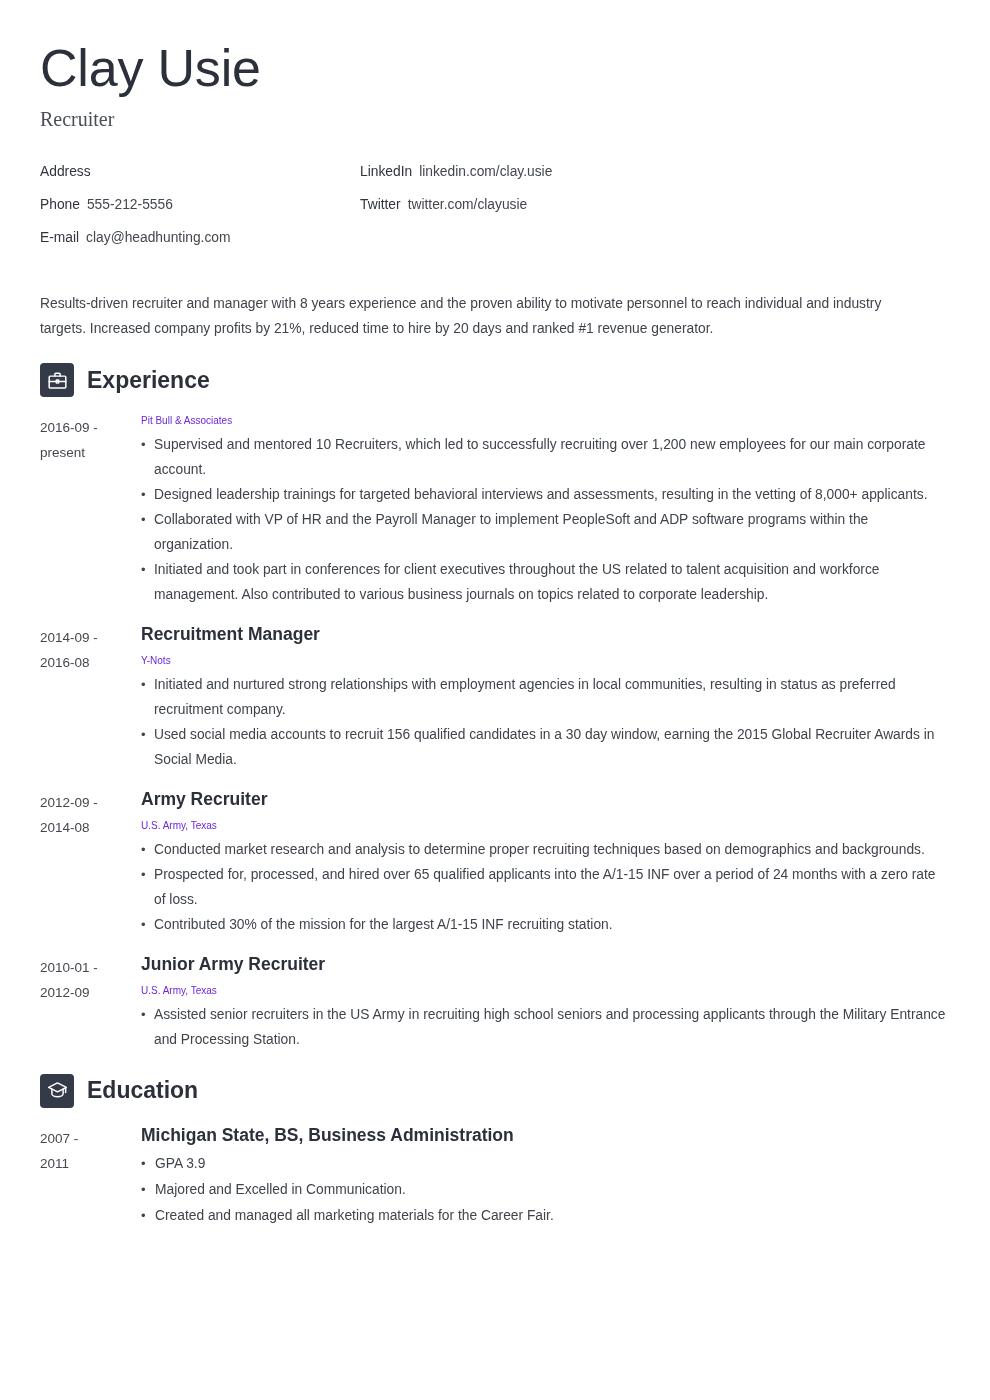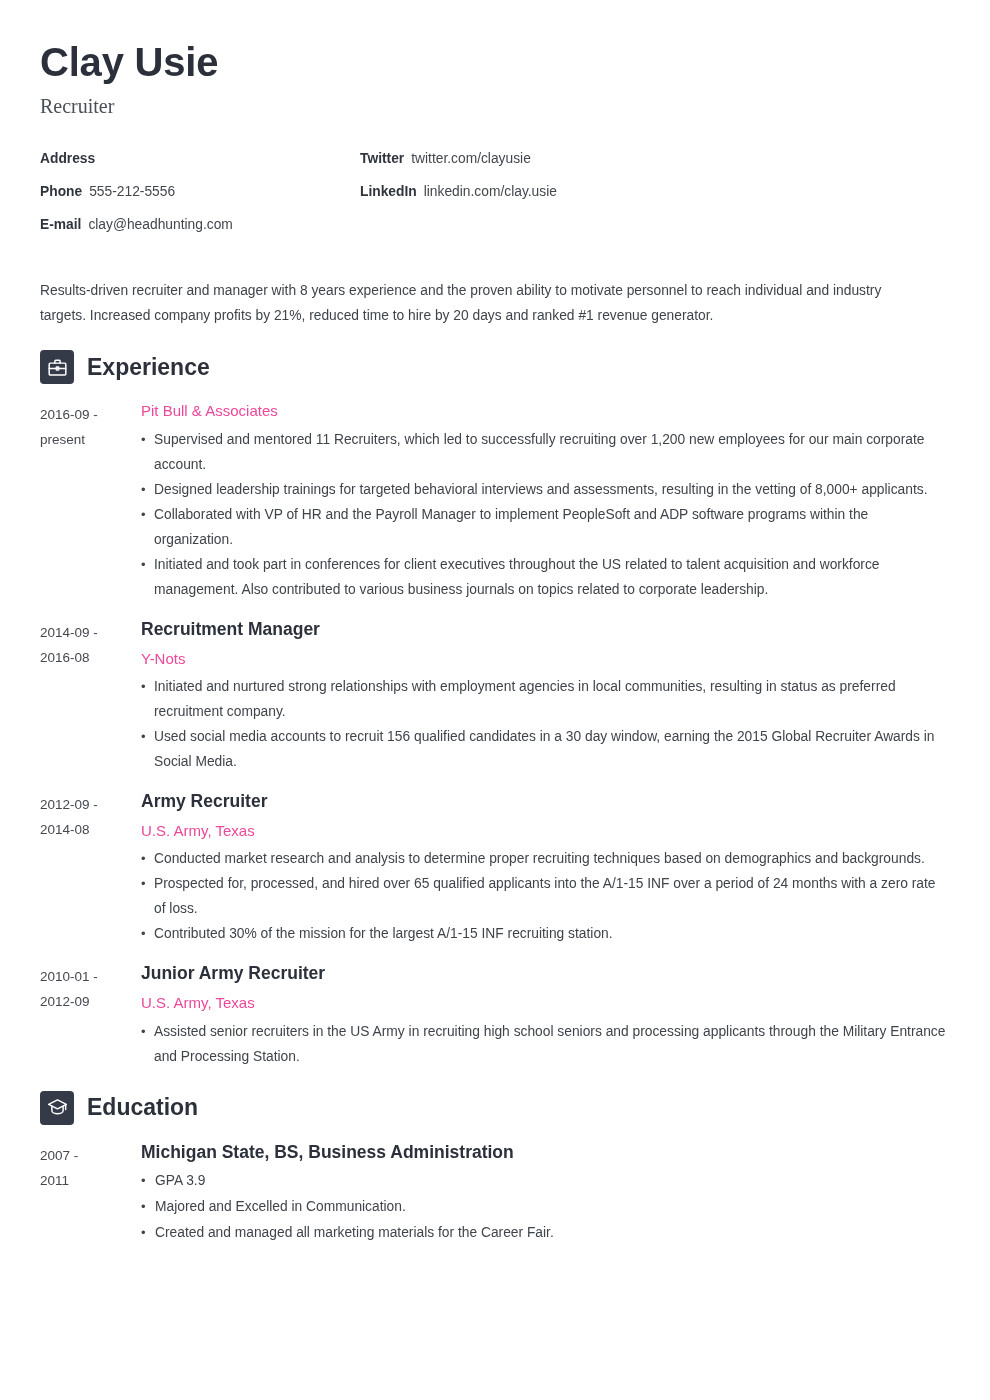--- a/index.html
+++ b/index.html
@@ -19,22 +19,22 @@
     width: 990px;
     height: 1400px;
     background: #ffffff;
     box-sizing: border-box;
     padding: 40px 40px 0 40px;
     overflow: hidden;
   }
 
   
   .name {
-    font-size: 40px;
-    font-weight: bold;
+    font-size: 52px;
+    font-weight: normal;
     color: #2b303b;
     letter-spacing: -0.2px;
     line-height: 1.1;
     margin: 0 0 10px 0;
   }
   .job-title {
     font-size: 20px;
     font-weight: normal;
     color: #4a4f57;
     margin: 0 0 30px 0;
@@ -55,21 +55,21 @@
   .contact-col.right { width: 420px; }
   .contact-row {
     display: flex;
     align-items: baseline;
     font-size: 13.8px;
     line-height: 1.65;
     margin-bottom: 10px;
     color: #3f444b;
   }
   .contact-row .c-label {
-    font-weight: bold;
+    font-weight: normal;
     color: #2f343d;
     white-space: nowrap;
   }
   .contact-row .c-value {
     margin-left: 7px;
     color: #42474e;
   }
   .contact-row .c-value .line2 {
     display: block;
   }
@@ -126,22 +126,22 @@
   .entry-dates .d-line { display: block; }
   .entry-body { flex: 1; min-width: 0; }
   .entry-title {
     font-size: 17.5px;
     font-weight: bold;
     color: #2b303b;
     line-height: 1.3;
     margin: 0 0 7px 0;
   }
   .entry-org {
-    font-size: 15px;
-    color: #ec4899;
+    font-size: 10px;
+    color: #6d28d9;
     line-height: 1.5;
     margin: 0 0 4px 0;
   }
   ul.bullets {
     list-style: none;
     margin: 0;
     padding: 0;
   }
   ul.bullets li {
     position: relative;
@@ -188,27 +188,27 @@
       <div class="contact-row">
         <span class="c-label">E-mail</span>
         <span class="c-value">clay@headhunting.com</span>
       </div>
 
     </div>
 
     <div class="contact-col right">
 
       <div class="contact-row">
+        <span class="c-label">LinkedIn</span>
+        <span class="c-value">linkedin.com/clay.usie</span>
+      </div>
+
+      <div class="contact-row">
         <span class="c-label">Twitter</span>
         <span class="c-value">twitter.com/clayusie</span>
-      </div>
-
-      <div class="contact-row">
-        <span class="c-label">LinkedIn</span>
-        <span class="c-value">linkedin.com/clay.usie</span>
       </div>
 
     </div>
   </div>
 
   <p class="summary">Results-driven recruiter and manager with 8 years experience and the proven ability to motivate personnel to reach individual and industry targets. Increased company profits by 21%, reduced time to hire by 20 days and ranked #1 revenue generator.</p>
 
   <div class="section-head">
     <span class="sec-icon">
       <svg width="21" height="21" viewBox="0 0 24 24" fill="none" stroke="#ffffff" stroke-width="1.7" stroke-linecap="round" stroke-linejoin="round">
@@ -224,21 +224,21 @@
   <div>
 
     <div class="entry">
       <div class="entry-dates">
         <span class="d-line">2016-09 -</span>
         <span class="d-line">present</span>
       </div>
       <div class="entry-body">
         <div class="entry-org">Pit Bull &amp; Associates</div>
         <ul class="bullets">
-          <li>Supervised and mentored 11 Recruiters, which led to successfully recruiting over 1,200 new employees for our main corporate account.</li>
+          <li>Supervised and mentored 10 Recruiters, which led to successfully recruiting over 1,200 new employees for our main corporate account.</li>
           <li>Designed leadership trainings for targeted behavioral interviews and assessments, resulting in the vetting of 8,000+ applicants.</li>
           <li>Collaborated with VP of HR and the Payroll Manager to implement PeopleSoft and ADP software programs within the organization.</li>
           <li>Initiated and took part in conferences for client executives throughout the US related to talent acquisition and workforce management. Also contributed to various business journals on topics related to corporate leadership.</li>
         </ul>
       </div>
     </div>
 
     <div class="entry">
       <div class="entry-dates">
         <span class="d-line">2014-09 -</span>

